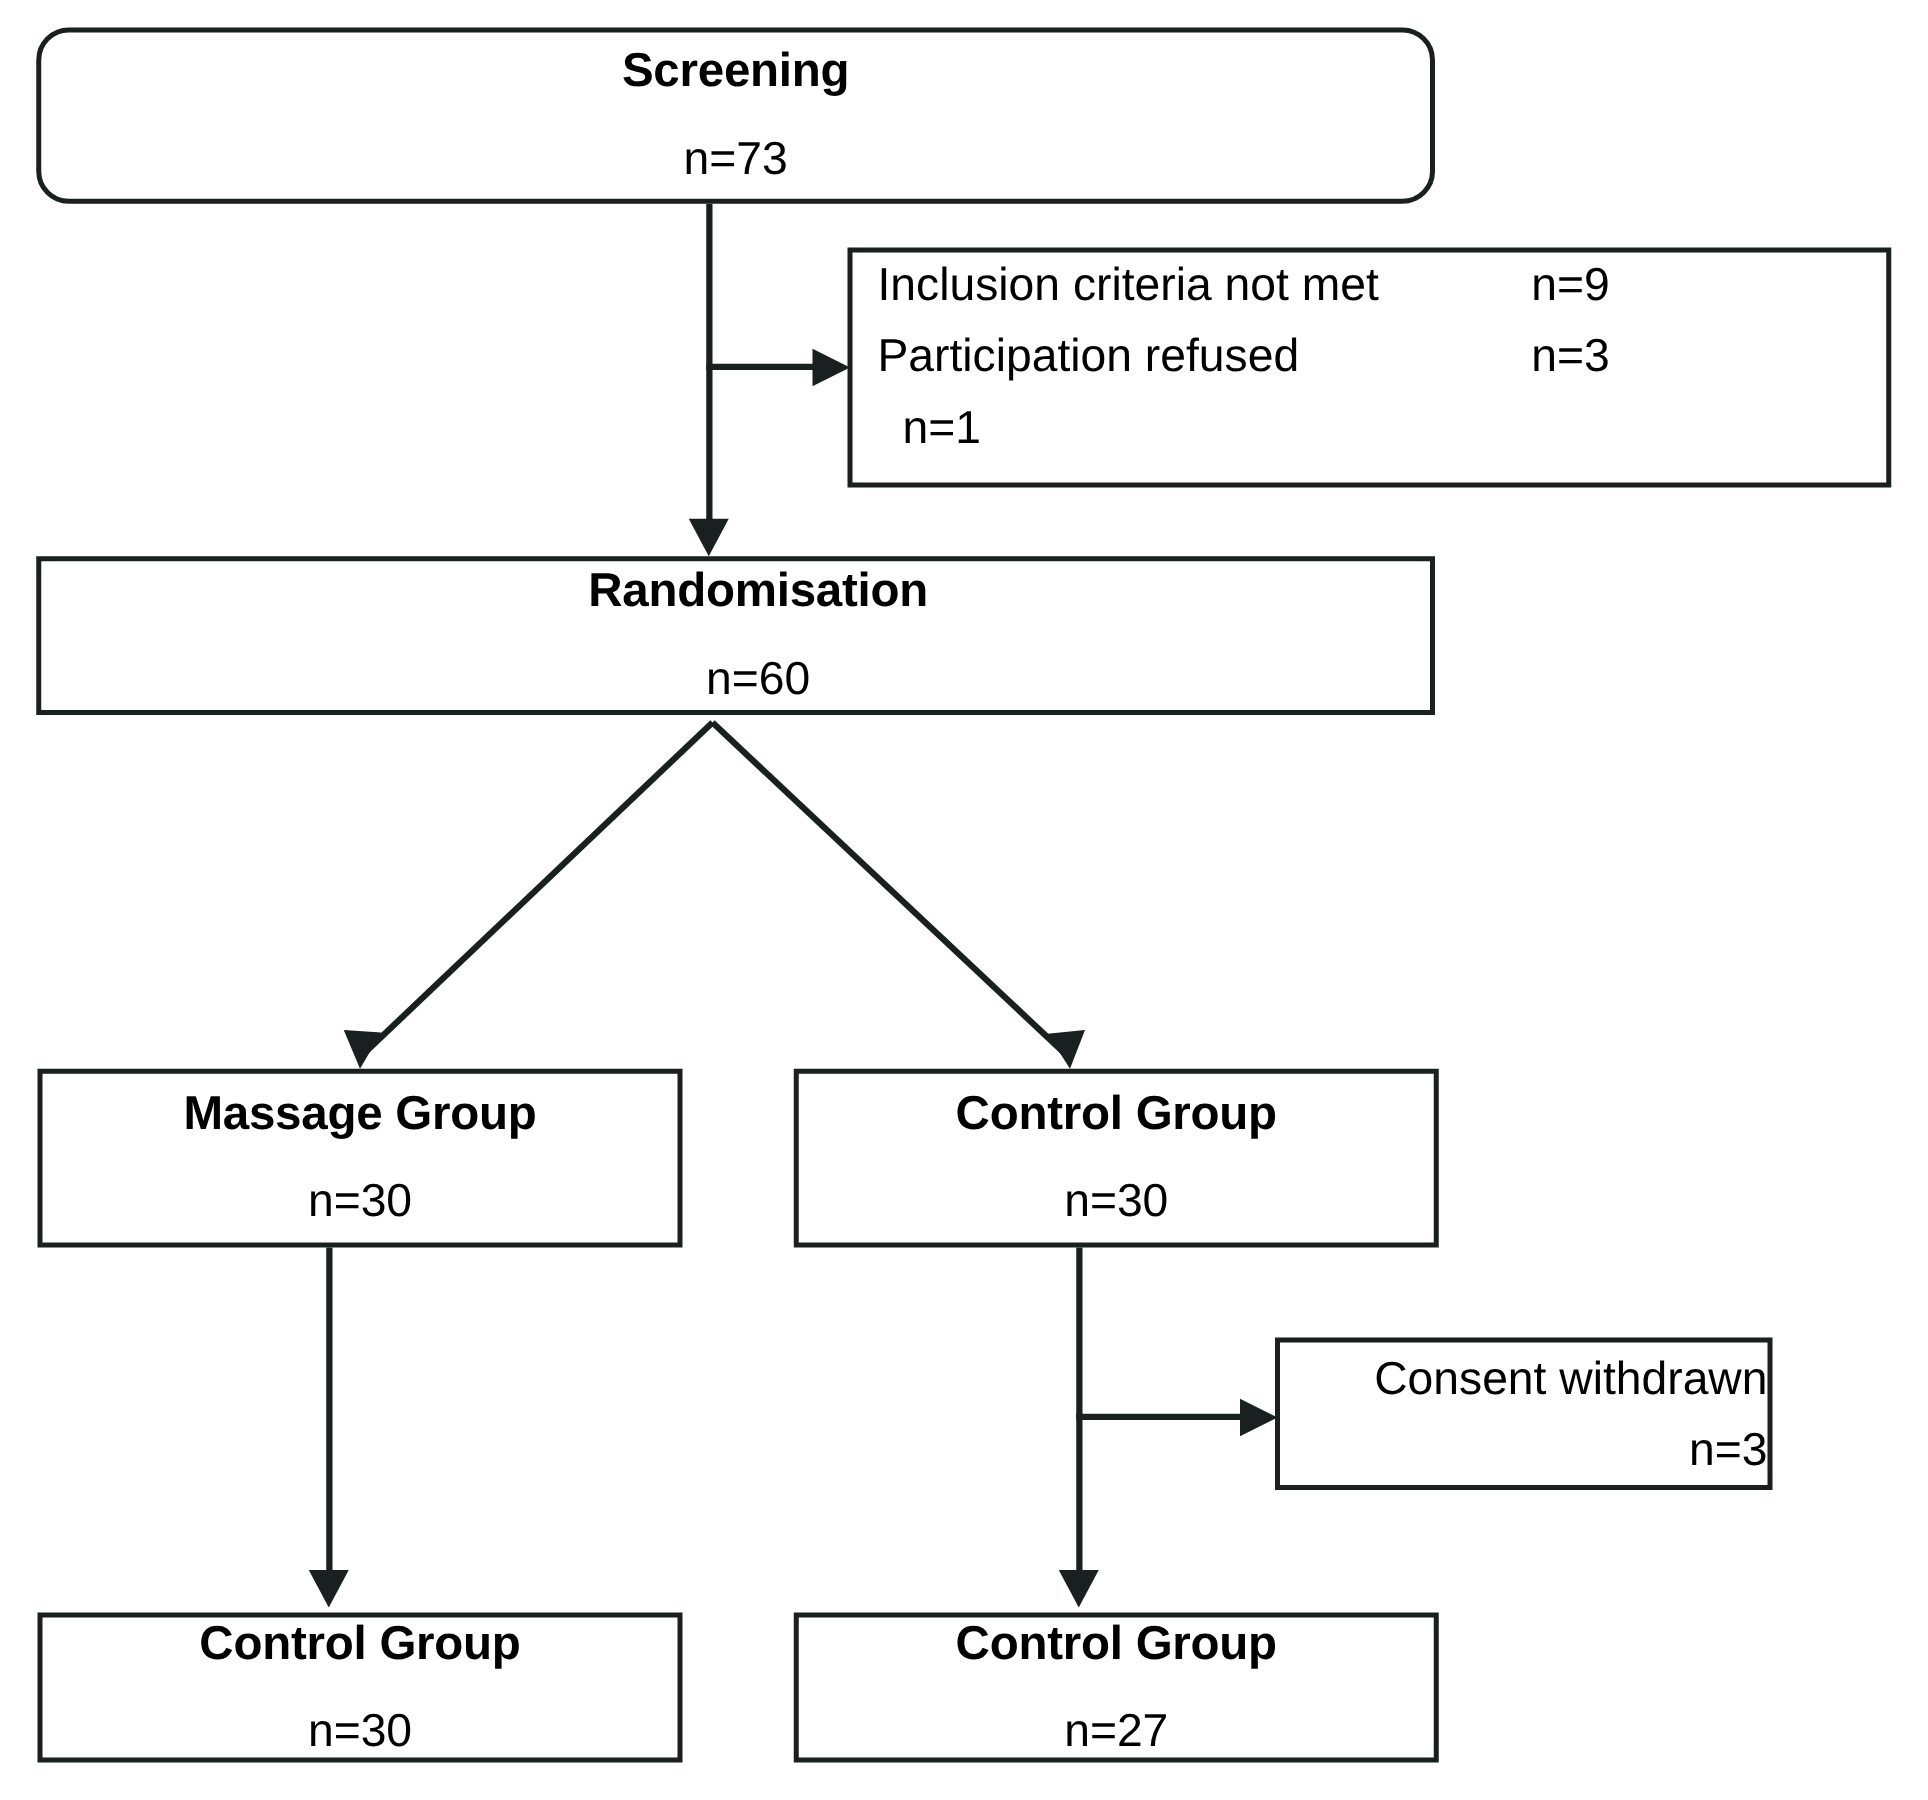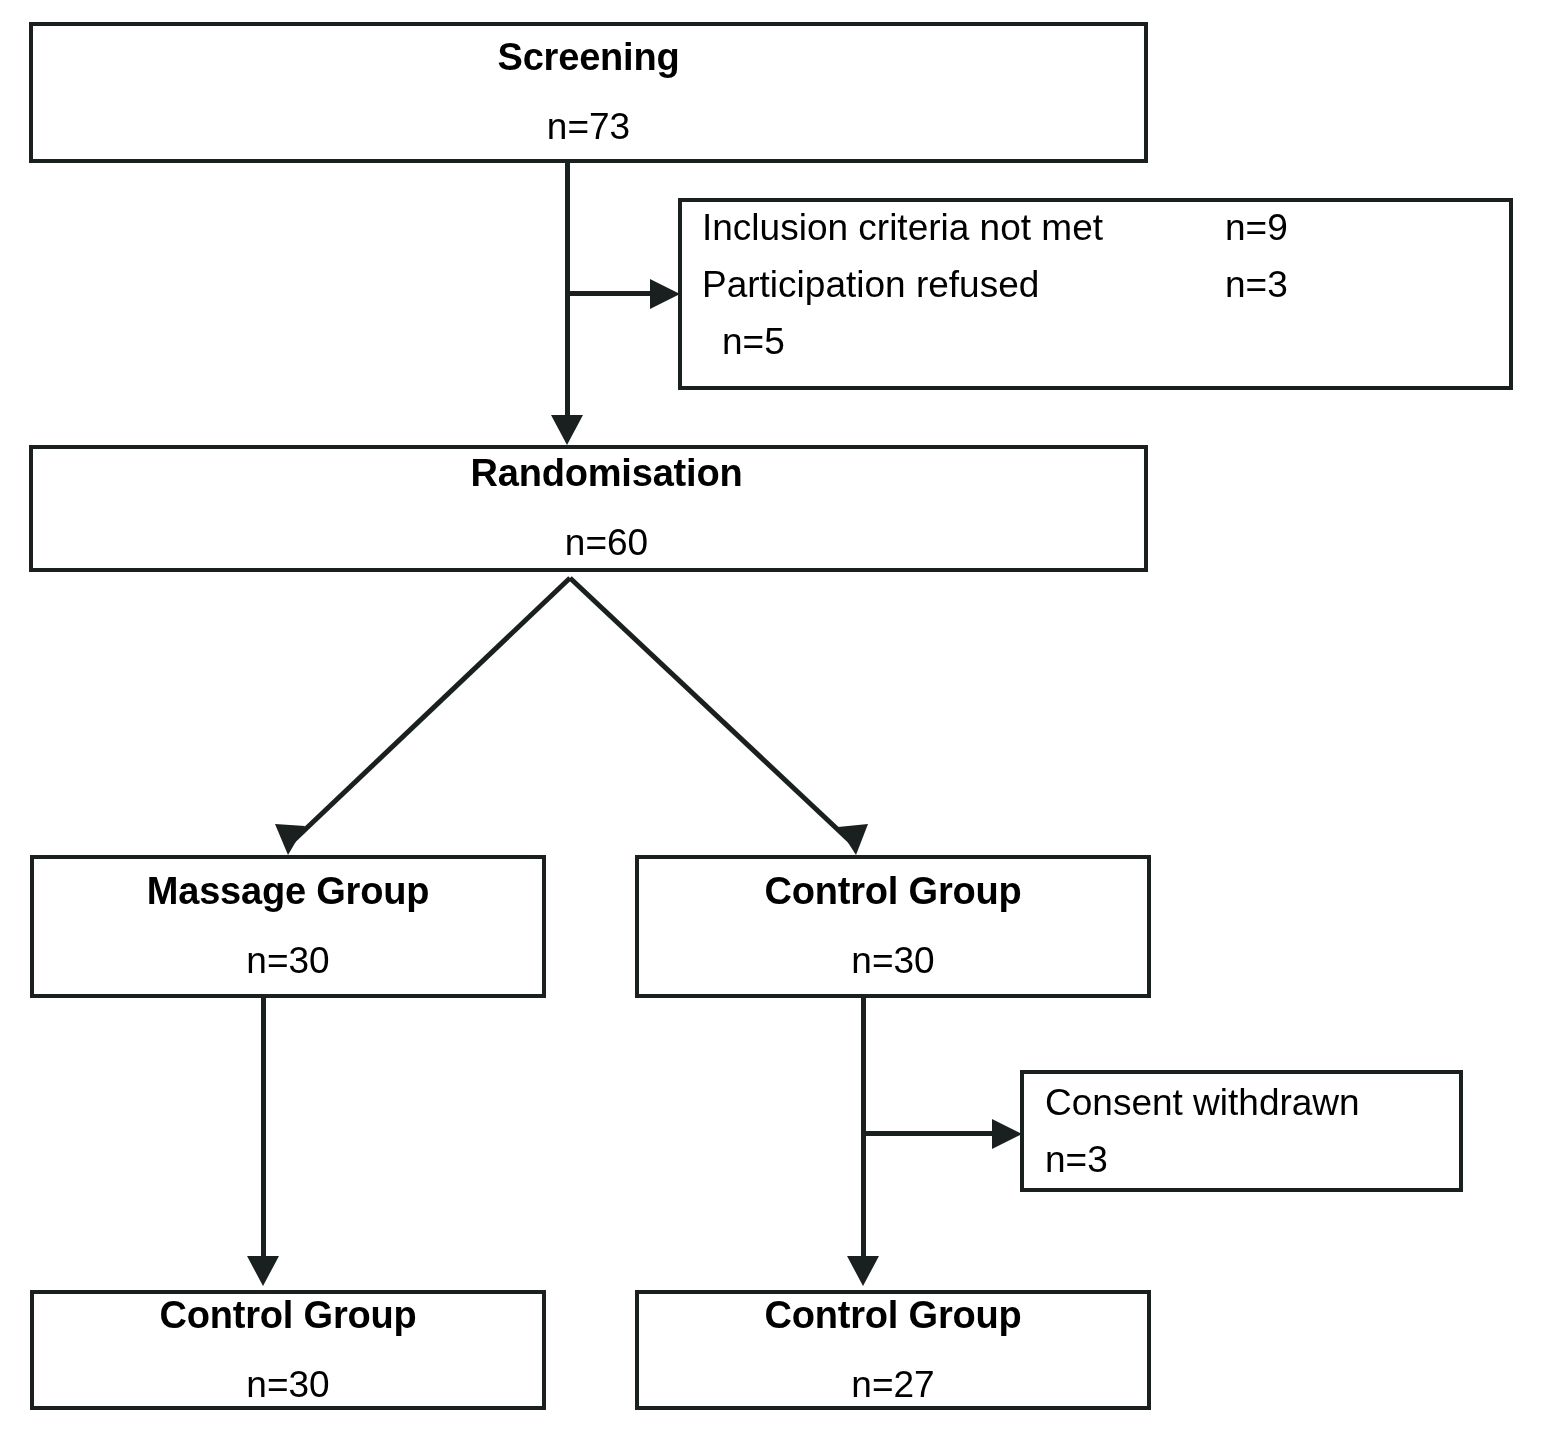--- a/index.html
+++ b/index.html
@@ -112,57 +112,57 @@
     width: 1542px;
     height: 1440px;
     pointer-events: none;
   }
 </style>
 </head>
 <body>
 
 <div id="canvas">
 
-  <div class="node" style="left:29px; top:22px; width:1119px; height:141px;">
+  <div class="node" style="left:29px; top:22px; width:1119px; height:141px;border-radius:26px;">
     <div class="node-title">Screening</div>
     <div class="node-count">n=73</div>
   </div>
 
   <div class="node left-body" style="left:678px; top:198px; width:835px; height:192px;">
     <div class="exclusion-list">
       <div class="exclusion-row">
         <span class="exclusion-label">Inclusion criteria not met</span>
         <span class="exclusion-count">n=9</span>
       </div>
       <div class="exclusion-row">
         <span class="exclusion-label">Participation refused</span>
         <span class="exclusion-count">n=3</span>
       </div>
       <div class="exclusion-row">
-        <span class="exclusion-count">n=5</span>
+        <span class="exclusion-count">n=1</span>
       </div>
     </div>
   </div>
 
   <div class="node" style="left:29px; top:445px; width:1119px; height:127px;padding-left:36px;">
     <div class="node-title">Randomisation</div>
     <div class="node-count">n=60</div>
   </div>
 
   <div class="node" style="left:30px; top:855px; width:516px; height:143px;">
     <div class="node-title">Massage Group</div>
     <div class="node-count">n=30</div>
   </div>
 
   <div class="node" style="left:635px; top:855px; width:516px; height:143px;">
     <div class="node-title">Control Group</div>
     <div class="node-count">n=30</div>
   </div>
 
-  <div class="node left-body" style="left:1020px; top:1070px; width:443px; height:122px;">
+  <div class="node left-body" style="left:1020px; top:1070px; width:398px; height:122px;align-items:flex-end;">
     <div class="plain-line">Consent withdrawn</div>
     <div class="plain-line">n=3</div>
   </div>
 
   <div class="node" style="left:30px; top:1290px; width:516px; height:120px;">
     <div class="node-title">Control Group</div>
     <div class="node-count">n=30</div>
   </div>
 
   <div class="node" style="left:635px; top:1290px; width:516px; height:120px;">

